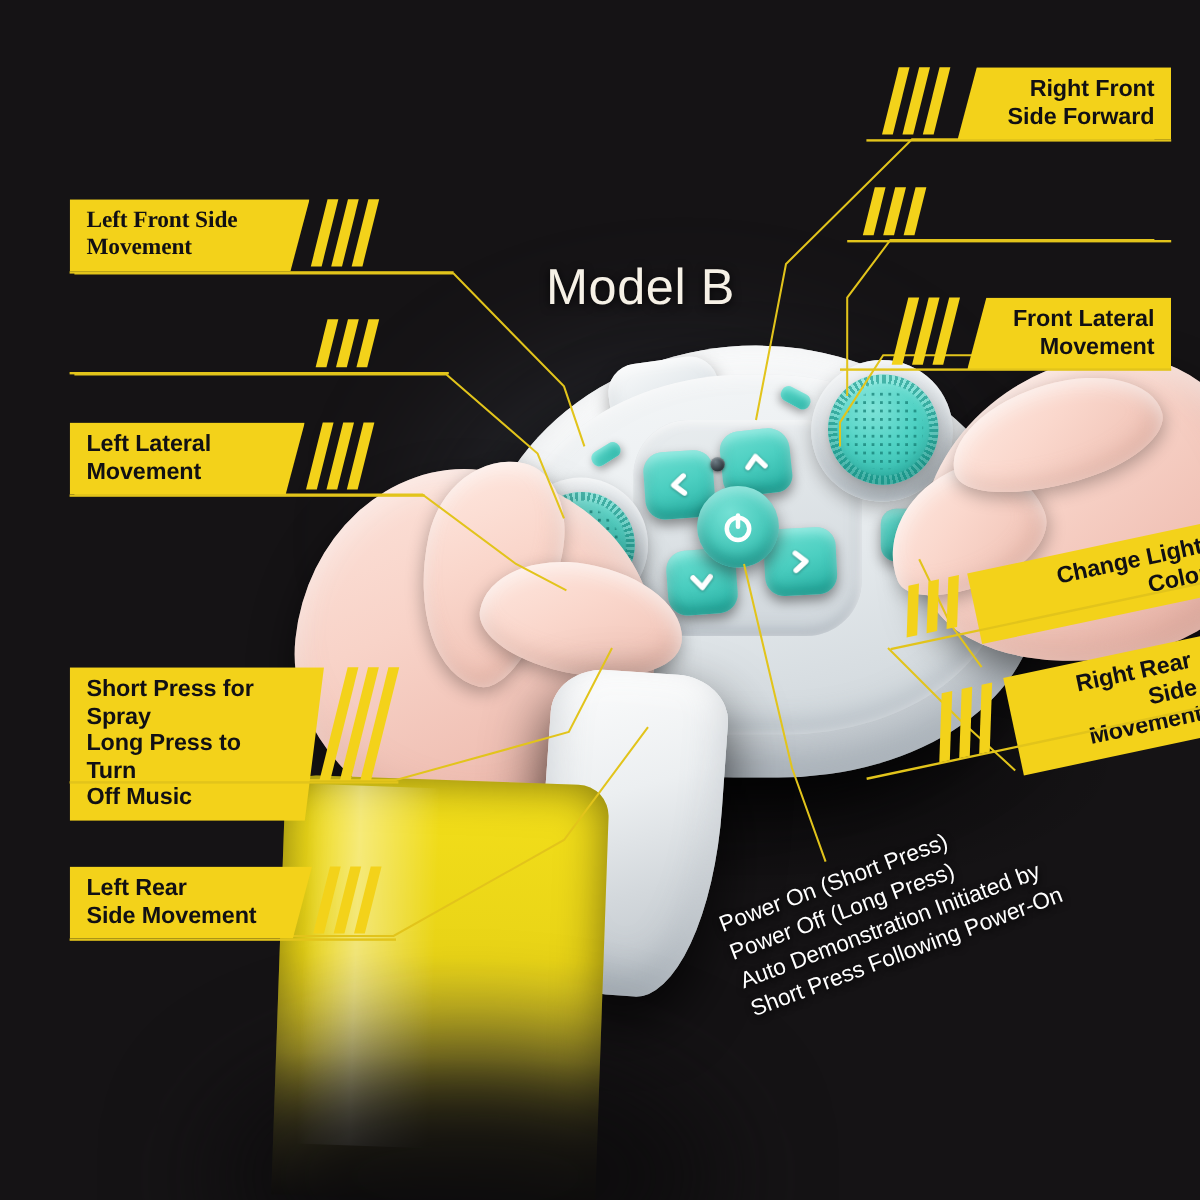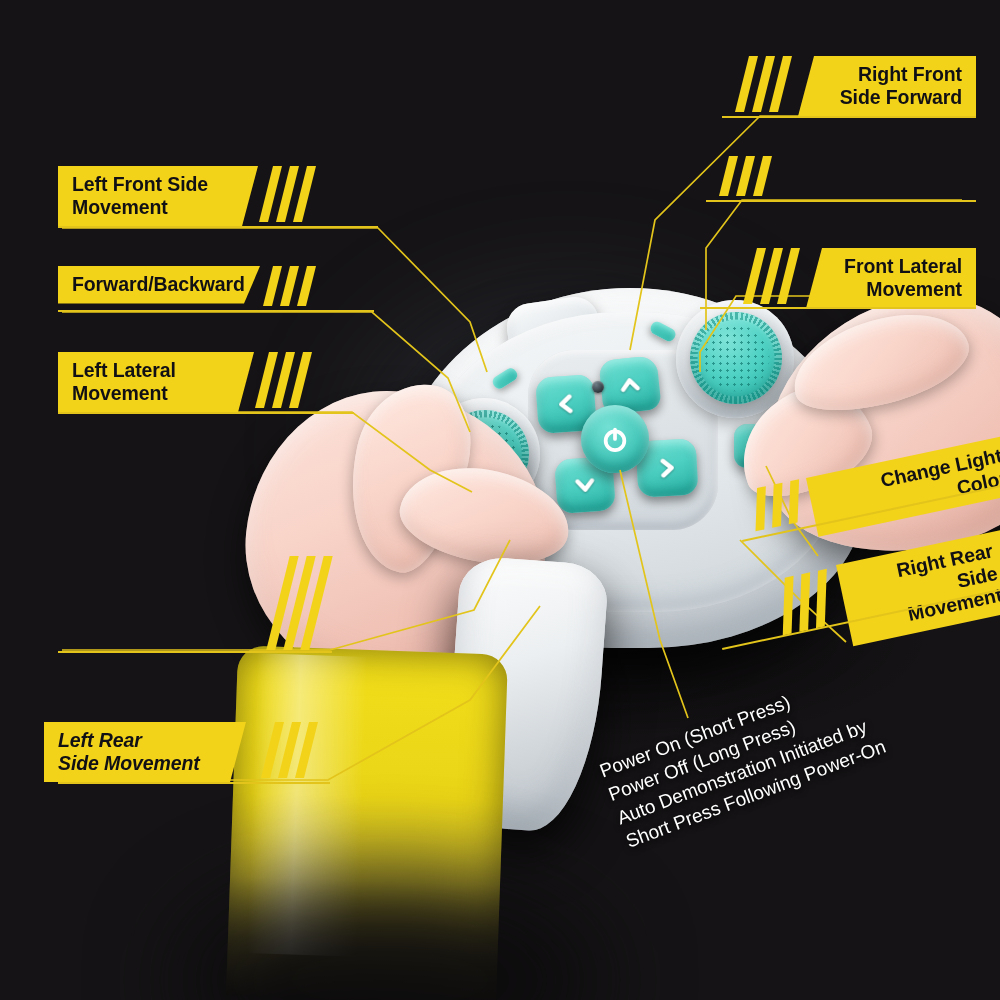--- a/index.html
+++ b/index.html
@@ -332,54 +332,57 @@
 
     <path d="M962 116 H760 L655 220 L630 350"></path>
     <path d="M962 200 H742 L706 248 L706 330"></path>
     <path d="M962 296 H736 L700 352 L700 372"></path>
     <path d="M818 556 L792 520 L766 466"></path>
     <path d="M846 642 L800 600 L740 540"></path>
 
     <path d="M688 718 L660 640 L620 470"></path>
   </svg>
 
-  <div class="label l" style="left:58px;top:166px;width:200px;">Left Front Side
+  <div class="label l" style="left:58px;top:166px;width:200px;font-family:Liberation Serif, serif;">Left Front Side
 Movement</div>
   <div class="stripes" style="left:262px;top:166px;width:60px;height:56px;">
     <div class="stripe" style="left:4px;"></div>
       <div class="stripe" style="left:21px;"></div>
       <div class="stripe" style="left:38px;"></div>
   </div>
   <div class="uline" style="left:58px;top:226px;width:320px;"></div>
 
-  <div class="label l" style="left:58px;top:266px;width:202px;">Forward/Backward</div>
   <div class="stripes" style="left:264px;top:266px;width:60px;height:40px;">
     <div class="stripe" style="left:4px;"></div>
       <div class="stripe" style="left:21px;"></div>
       <div class="stripe" style="left:38px;"></div>
   </div>
   <div class="uline" style="left:58px;top:310px;width:316px;"></div>
 
   <div class="label l" style="left:58px;top:352px;width:196px;">Left Lateral
 Movement</div>
   <div class="stripes" style="left:258px;top:352px;width:60px;height:56px;">
     <div class="stripe" style="left:4px;"></div>
       <div class="stripe" style="left:21px;"></div>
       <div class="stripe" style="left:38px;"></div>
   </div>
   <div class="uline" style="left:58px;top:412px;width:296px;"></div>
 
+  <div class="label l" style="left:58px;top:556px;width:212px;">Short Press for
+Spray
+Long Press to Turn
+Off Music</div>
   <div class="stripes" style="left:274px;top:556px;width:62px;height:94px;">
     <div class="stripe" style="left:4px;"></div>
       <div class="stripe" style="left:21px;"></div>
       <div class="stripe" style="left:38px;"></div>
   </div>
   <div class="uline" style="left:58px;top:651px;width:274px;"></div>
 
-  <div class="label l" style="left:44px;top:722px;width:202px;font-style:italic;">Left Rear
+  <div class="label l" style="left:58px;top:722px;width:202px;">Left Rear
 Side Movement</div>
   <div class="stripes" style="left:264px;top:722px;width:60px;height:56px;">
     <div class="stripe" style="left:4px;"></div>
       <div class="stripe" style="left:21px;"></div>
       <div class="stripe" style="left:38px;"></div>
   </div>
   <div class="uline" style="left:58px;top:782px;width:272px;"></div>
 
   <div class="label r" style="left:798px;top:56px;width:178px;">Right Front
 Side Forward</div>
@@ -416,19 +419,20 @@
 
   <div class="label r tilt" style="left:836px;top:565px;width:170px;transform:rotate(-12deg);transform-origin:left top;">Right Rear
 Side Movement</div>
   <div class="stripes" style="left:774px;top:580px;width:62px;height:56px;transform:rotate(-12deg);transform-origin:left top;">
     <div class="stripe" style="left:4px;"></div>
       <div class="stripe" style="left:21px;"></div>
       <div class="stripe" style="left:38px;"></div>
   </div>
   <div class="uline" style="left:722px;top:648px;width:290px;transform:rotate(-12deg);transform-origin:left top;"></div>
 
+  <div class="model-title" style="left:455px;top:215px;">Model B</div>
 
   <div class="power-note" style="left:596px;top:760px;">Power On (Short Press)
 Power Off (Long Press)
 Auto Demonstration Initiated by
 Short Press Following Power-On</div>
 
 </div>
 
 </body></html>

